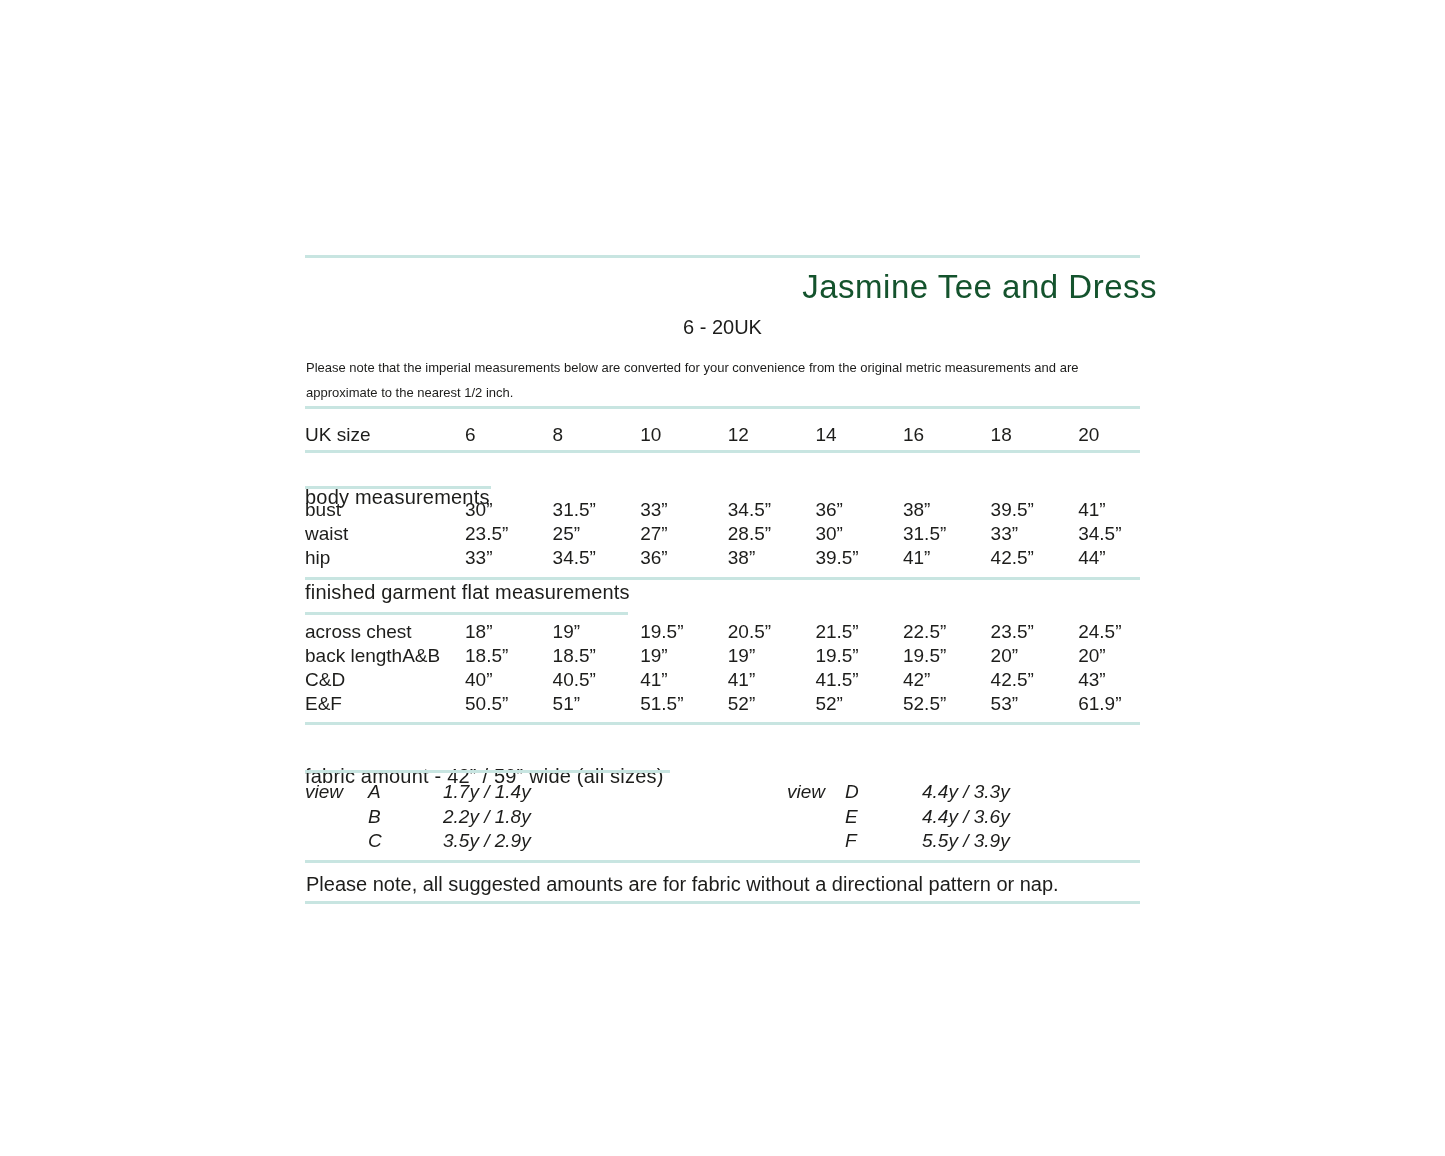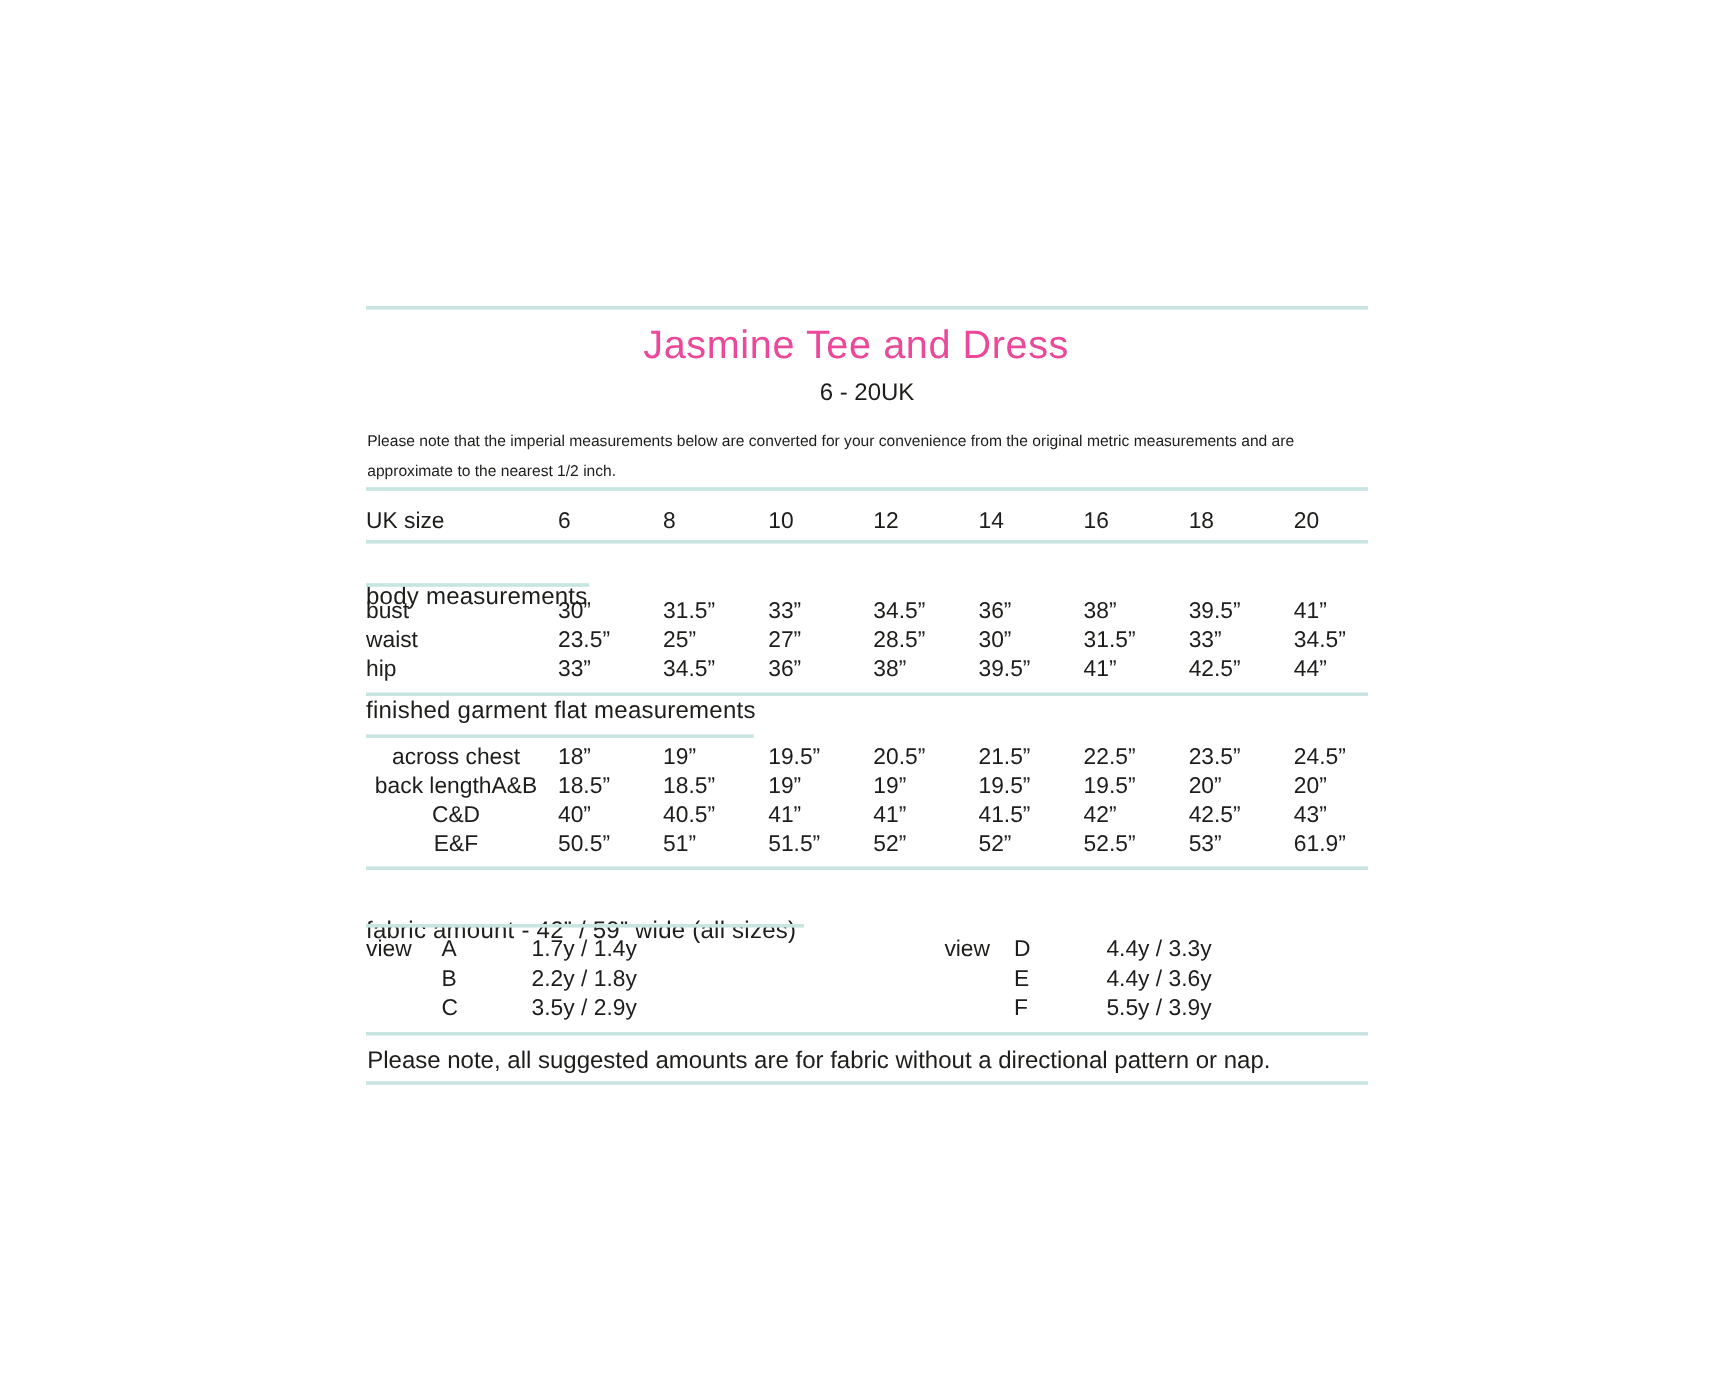--- a/index.html
+++ b/index.html
@@ -17,25 +17,25 @@
     position: absolute;
     height: 3px;
     background: #c8e5e1;
   }
   .rule-sm {
     position: absolute;
     height: 3px;
     background: #c8e5e1;
   }
   .title {
-    left: 296px; top: 268px; width: 835px;
-    text-align: center;
+    left: 322px; top: 268px; width: 835px;
+    text-align: right;
     font-size: 33px;
     letter-spacing: 0.5px;
-    color: #ec4899;
+    color: #14532d;
   }
   .subtitle {
     left: 305px; top: 316px; width: 835px;
     text-align: center;
     font-size: 20px;
   }
   .note {
     left: 306px; top: 355px; width: 842px;
     font-size: 13px;
     line-height: 25px;
@@ -52,30 +52,31 @@
   
   .size-grid {
     display: grid;
     grid-template-columns: 160px repeat(8, 87.6px);
     font-size: 19px;
     line-height: 24px;
   }
   .size-grid .cell { text-align: left; white-space: nowrap; }
   .label-cell {
     display: flex;
-    justify-content: center;
+    justify-content: flex-start;
     padding-right: 10px;
     box-sizing: border-box;
     white-space: nowrap;
   }
   
   .fabric-grid {
     display: grid;
     font-size: 19px;
     line-height: 24.5px;
+    font-style: italic;
   }
   .fabric-grid.left  { grid-template-columns: 63px 75px auto; }
   .fabric-grid.right { grid-template-columns: 58px 77px auto; }
   .fabric-grid span { white-space: nowrap; }
 </style>
 </head>
 <body>
 
 <div class="rule" style="left:305px; top:255px; width:835px;"></div>
 

